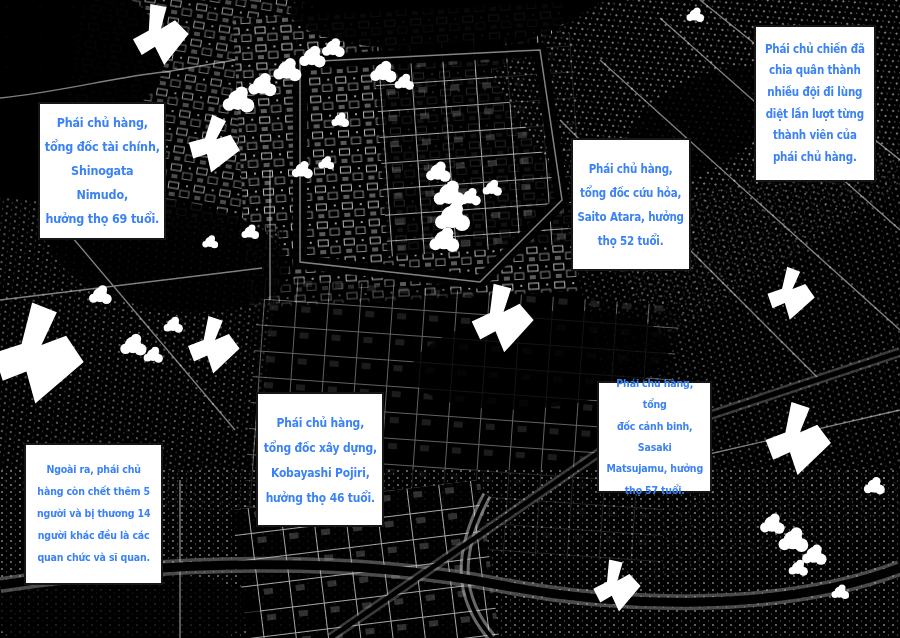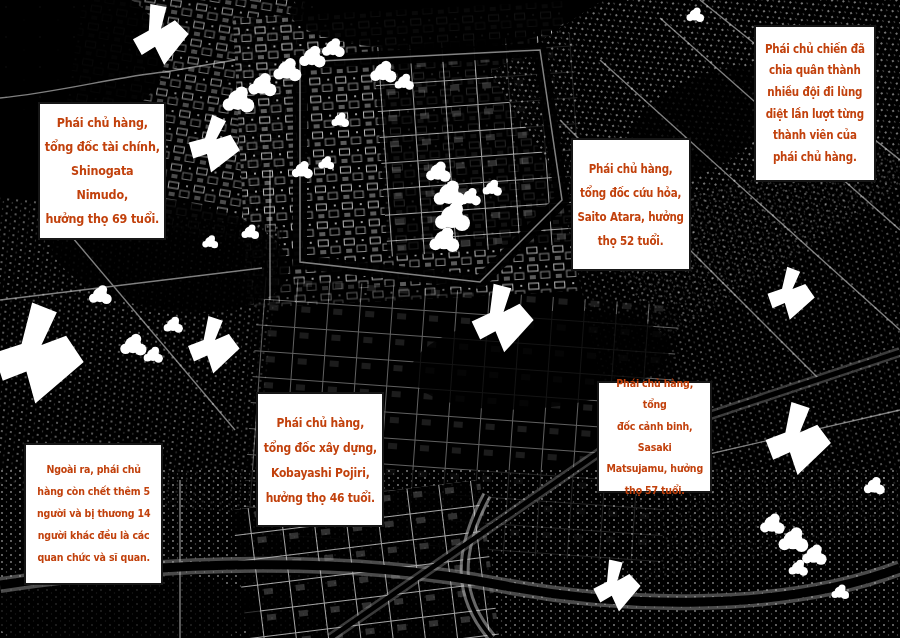--- a/index.html
+++ b/index.html
@@ -3,21 +3,21 @@
 <meta charset="utf-8">
 <style>
   html,body{margin:0;padding:0;background:#222;}
   .page{
     position:relative;width:900px;height:638px;background:#000;
     overflow:hidden;font-family:"DejaVu Sans",sans-serif;
   }
   svg.map{position:absolute;left:0;top:0;width:900px;height:638px;display:block;}
   .caption{
     position:absolute;box-sizing:border-box;background:#ffffff;
-    border:2px solid #161616;color:#c2410c;font-weight:bold;
+    border:2px solid #161616;color:#3b82f6;font-weight:bold;
     display:flex;align-items:center;justify-content:center;
     text-align:center;padding:4px;overflow:visible;
   }
   .caption .t{
     display:block;flex:none;width:116%;
     white-space:pre-line;letter-spacing:-0.2px;
     transform:scaleX(.86);transform-origin:center;
   }
   .c1{left:38px;top:102px;width:128px;height:138px;font-size:13px;line-height:1.85;}
   .c2{left:754px;top:25px;width:122px;height:157px;font-size:12px;line-height:1.8;}

